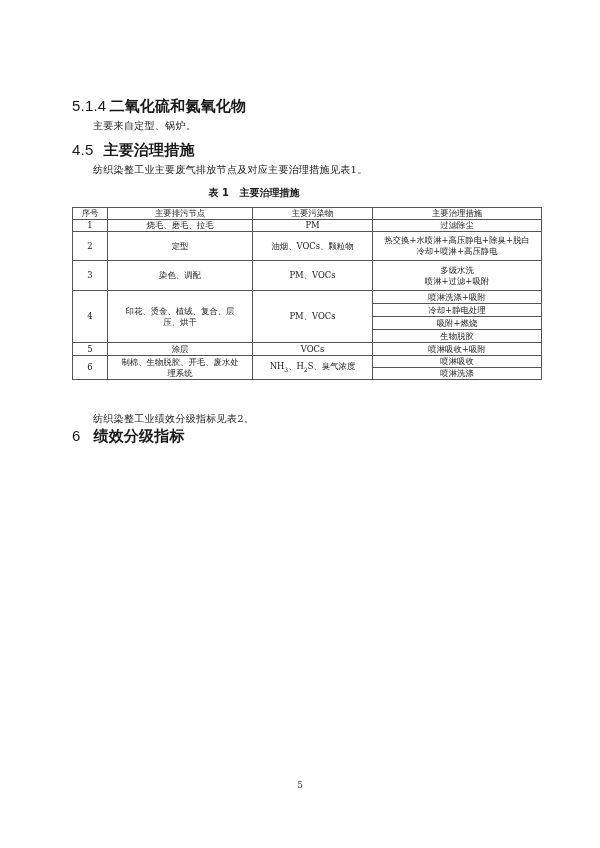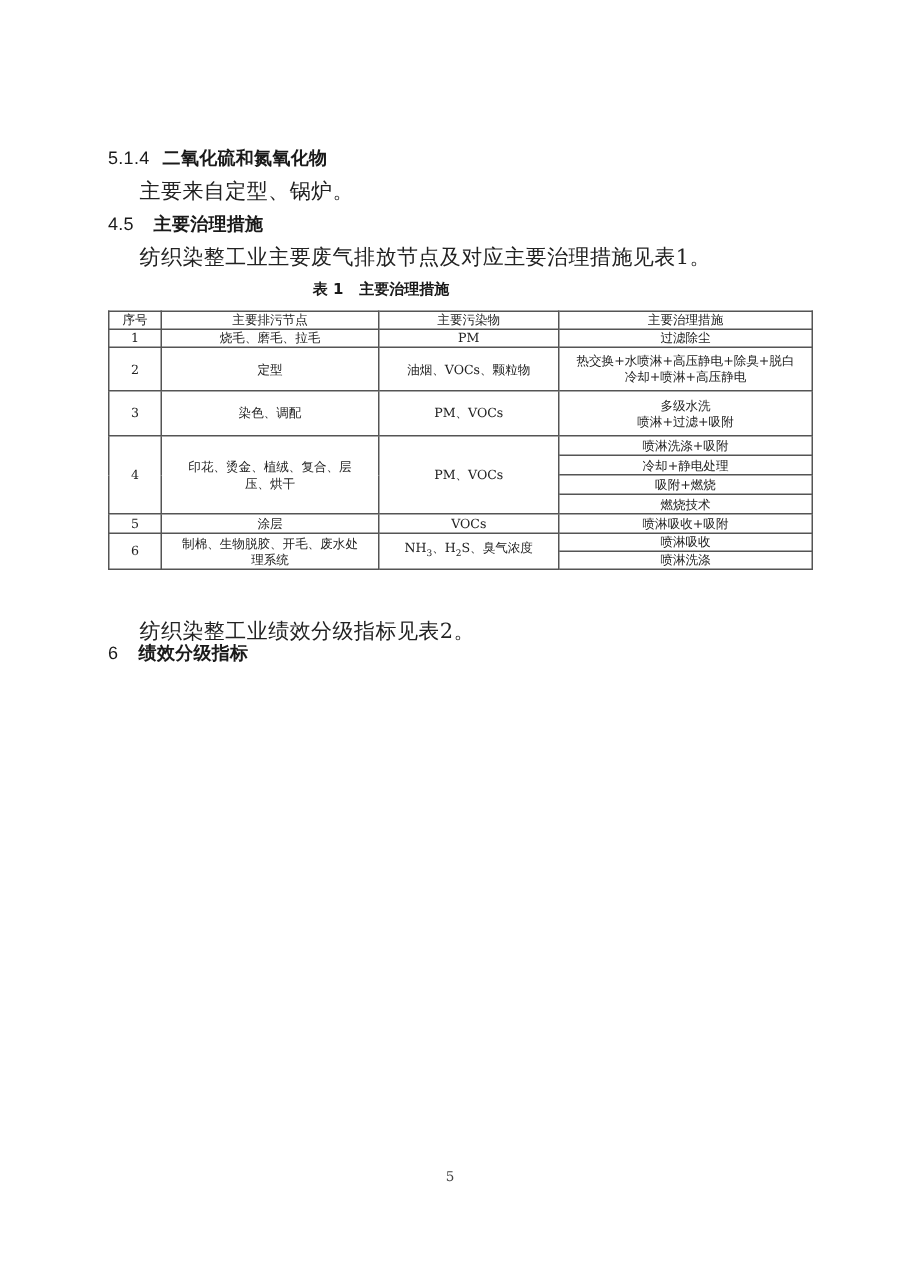--- a/index.html
+++ b/index.html
@@ -1,21 +1,21 @@
 <!DOCTYPE html>
 <html><head>
 <meta charset="utf-8">
 <style>
   html, body { margin:0; padding:0; background:#ffffff; }
   body { width:600px; height:848px; position:relative; overflow:hidden; color:#1a1a1a;
          font-family:"DejaVu Serif","Liberation Serif",serif; }
   .abs { position:absolute; }
-  .h-sec { font-family:"DejaVu Sans","Liberation Sans",sans-serif; font-weight:bold; font-size:12px; letter-spacing:0.2px; }
+  .h-sec { font-family:"DejaVu Sans","Liberation Sans",sans-serif; font-weight:bold; font-size:15px; letter-spacing:0.2px; }
   .h-num { font-family:"Liberation Sans","DejaVu Sans",sans-serif; font-weight:normal; display:inline-block; }
-  .para { font-size:14px; letter-spacing:0.3px; color:#222; }
+  .para { font-size:10px; letter-spacing:0.3px; color:#222; }
   .tcap { font-family:"DejaVu Sans","Liberation Sans",sans-serif; font-weight:bold; font-size:10px; }
   table.t { position:absolute; left:72px; top:207px; width:469px; border-collapse:collapse;
             border-top:1.5px solid #222; border-bottom:1.5px solid #222; border-left:1.5px solid #222; border-right:1.5px solid #222;
             font-size:8.4px; table-layout:fixed; color:#222; }
   table.t td, table.t th { border:0.8px solid #555; text-align:center; vertical-align:middle; padding:0 3px; font-weight:normal; line-height:11px; }
   table.t th { height:11px; }
   .r1 td { height:10px; }
   .r2 td { height:28px; }
   .r3 td { height:29px; }
   .r4 td.sub { height:12px; }
@@ -85,21 +85,21 @@
     <td rowspan="4">PM、VOCs</td>
     <td class="sub">喷淋洗涤+吸附</td>
   </tr>
   <tr class="r4">
     <td class="sub">冷却+静电处理</td>
   </tr>
   <tr class="r4">
     <td class="sub">吸附+燃烧</td>
   </tr>
   <tr class="r4">
-    <td class="sub">燃烧技术</td>
+    <td class="sub">生物脱胶</td>
   </tr>
   <tr class="r5">
     <td>5</td>
     <td>涂层</td>
     <td>VOCs</td>
     <td>喷淋吸收+吸附</td>
   </tr>
   <tr class="r6">
     <td rowspan="2">6</td>
     <td rowspan="2" style="padding:0 10px;">制棉、生物脱胶、开毛、废水处理系统</td>

